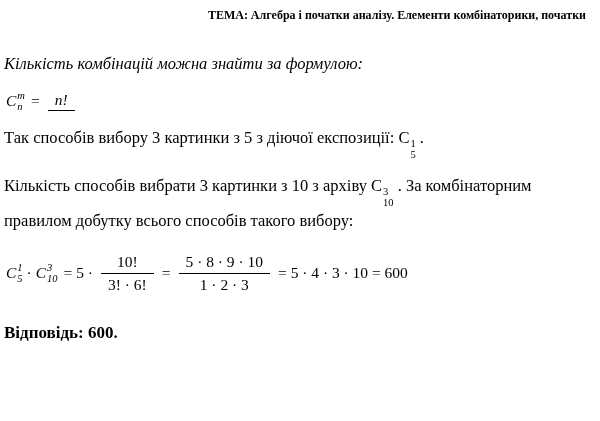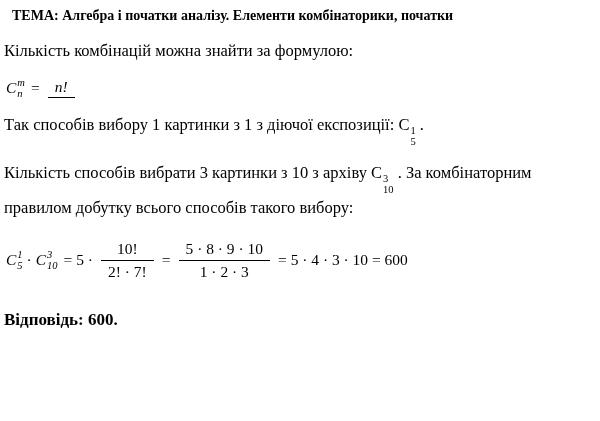--- a/index.html
+++ b/index.html
@@ -4,33 +4,33 @@
 <style>
   html, body { margin: 0; padding: 0; background: #ffffff; }
   body {
     width: 600px; height: 421px; overflow: hidden;
     font-family: "Liberation Serif", serif;
     color: #000000;
   }
   .page { padding: 2px 6px 0 4px; }
 
   .title {
-    text-align: left;
+    text-align: right;
     font-weight: bold;
-    font-size: 14px;
+    font-size: 12px;
     line-height: 23px;
     margin: 2px 8px 0 8px;
   }
 
   p.body-text {
     font-size: 16.5px;
     line-height: 25px;
     margin: 13px 0 0 0;
   }
-  p.tight { margin-top: 11px; }
+  p.tight { margin-top: 24px; font-style: italic; }
 
   
   .cnotation { white-space: nowrap; }
 
   
   .ss {
     display: inline-flex;
     flex-direction: column;
     align-items: flex-start;
     font-size: 10.5px;
@@ -87,21 +87,21 @@
     <span class="ss mi">
       <span class="sup">m</span>
       <span class="sub">n</span>
     </span>
     <span class="op">=</span>
     <span class="frac mi">
       <span class="num">n!</span>
     </span>
   </div>
 
-  <p class="body-text"><span>Так способів вибору 1 картинки з 1 з діючої експозиції: </span><span class="cnotation"><span>C</span><span class="ss">
+  <p class="body-text"><span>Так способів вибору 3 картинки з 5 з діючої експозиції: </span><span class="cnotation"><span>C</span><span class="ss">
           <span class="sup">1</span>
           <span class="sub">5</span>
         </span></span><span> .</span></p>
 
   <p class="body-text"><span>Кількість способів вибрати 3 картинки з 10 з архіву </span><span class="cnotation"><span>C</span><span class="ss">
           <span class="sup">3</span>
           <span class="sub">10</span>
         </span></span><span> . За комбінаторним правилом добутку всього способів такого вибору:</span></p>
 
   <div class="formula f2">
@@ -112,21 +112,21 @@
     </span>
     <span class="op-tight">·</span>
     <span class="mi">C</span>
     <span class="ss mi">
       <span class="sup">3</span>
       <span class="sub">10</span>
     </span>
     <span class="op">= 5 ·</span>
     <span class="frac">
       <span class="num">10!</span>
-      <span class="den">2! · 7!</span>
+      <span class="den">3! · 6!</span>
     </span>
     <span class="op">=</span>
     <span class="frac">
       <span class="num">5 · 8 · 9 · 10</span>
       <span class="den">1 · 2 · 3</span>
     </span>
     <span class="op">= 5 · 4 · 3 · 10 = 600</span>
   </div>
 
   <p class="answer">Відповідь: 600.</p>

